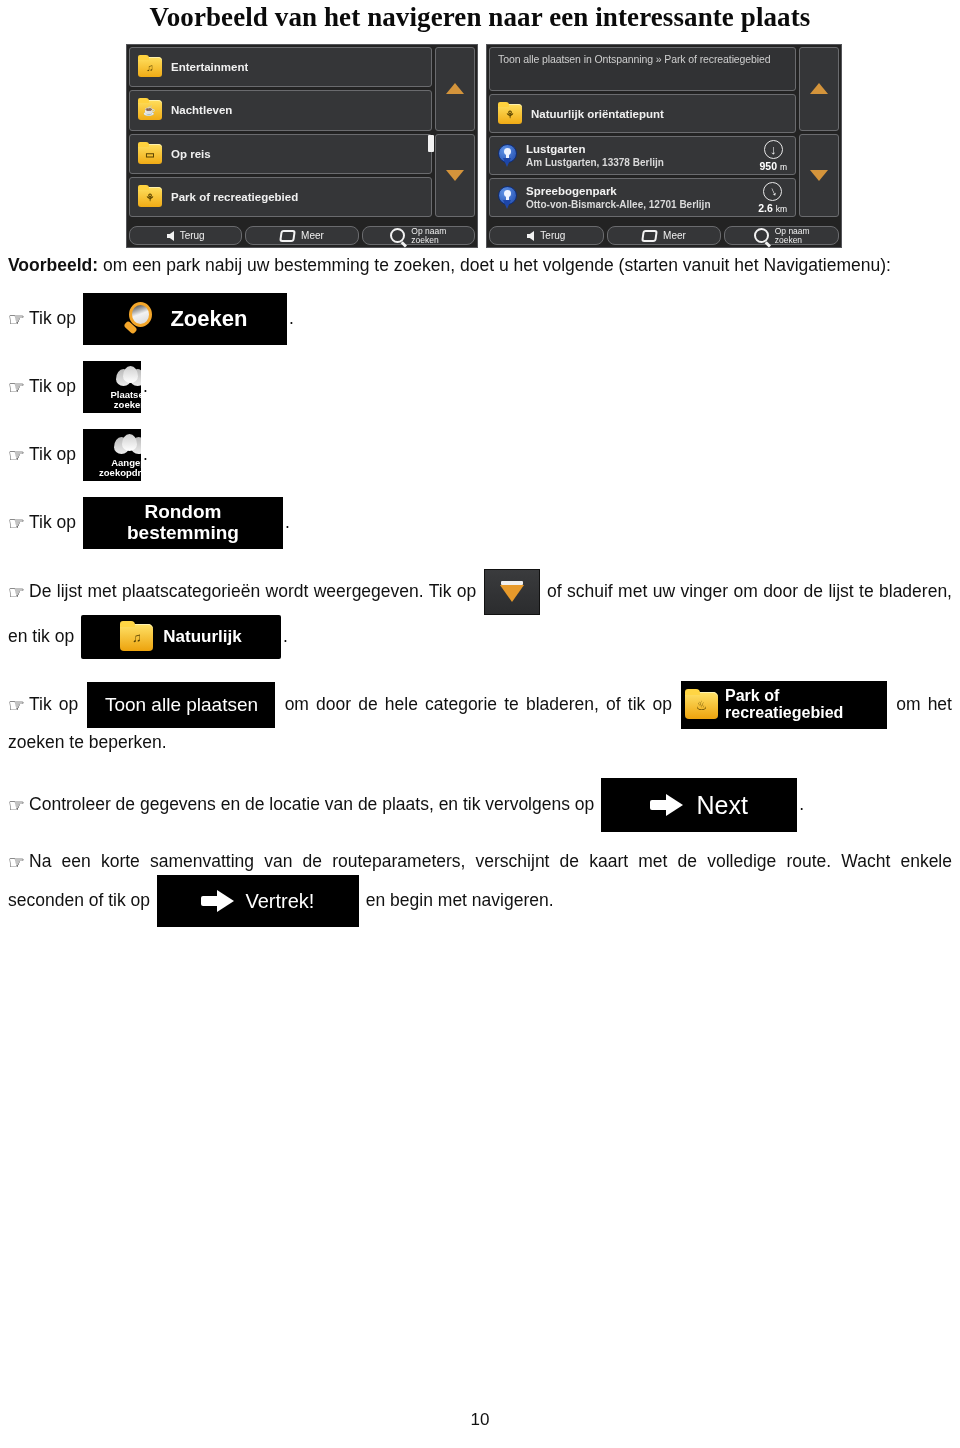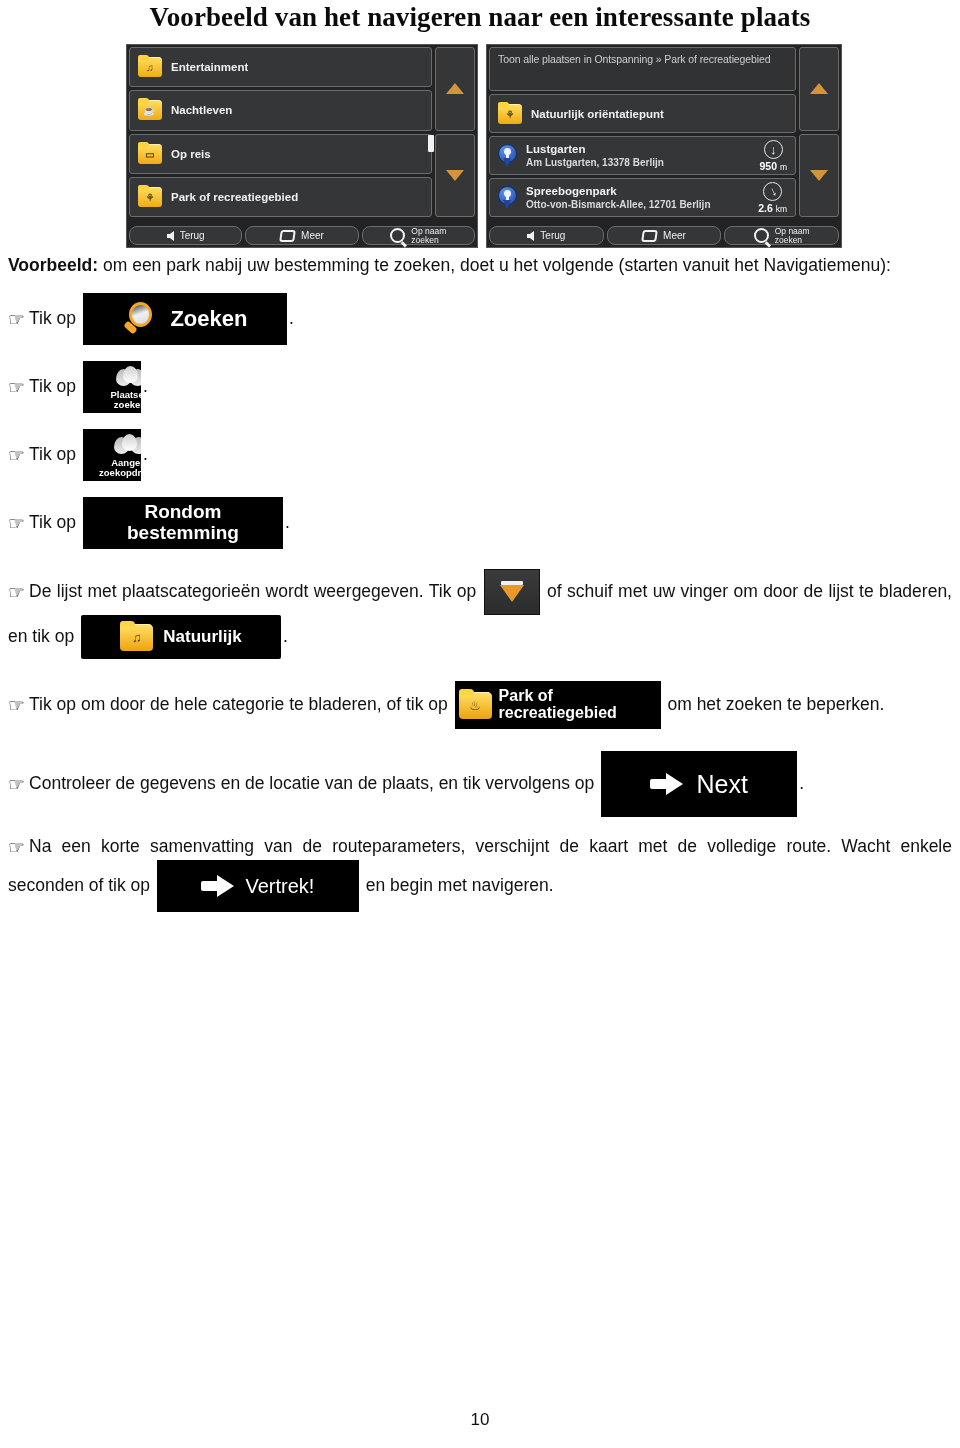--- a/index.html
+++ b/index.html
@@ -371,21 +371,21 @@
   .badge.parkrec {
     width: 206px; height: 48px;
     gap: 7px;
     padding-left: 4px;
     justify-content: flex-start;
     margin: 0 2px;
   }
   .badge.parkrec .btxt { font-size: 16px; line-height: 1.06; text-align: left; white-space: pre-line; }
 
   .badge.nextbtn {
-    width: 196px; height: 66px;
+    width: 196px; height: 54px;
     gap: 12px;
     margin: 0 2px;
   }
   .badge.nextbtn .btxt { font-size: 25px; font-weight: normal; }
 
   .badge.vertrek {
     width: 202px; height: 52px;
     gap: 10px;
     margin: 0 2px;
   }
@@ -734,20 +734,23 @@
         <span class="back"></span>
           <span class="tab"></span>
           <span class="glyph">♫</span>
       </span>
       <span class="btxt">Natuurlijk</span>
     </span><span>.</span>
   </p>
 
   <p class="para" style="margin-top:22px">
     <span class="hand">☞</span><span>Tik op</span>
+    <span class="badge toonalle">
+      <span class="btxt">Toon alle plaatsen</span>
+    </span>
     <span>om door de hele categorie te bladeren, of tik op</span>
     <span class="badge parkrec">
       <span class="folder-badge">
         <span class="back"></span>
           <span class="tab"></span>
           <span class="glyph">♨</span>
       </span>
       <span class="btxt">Park of
 recreatiegebied</span>
     </span>

